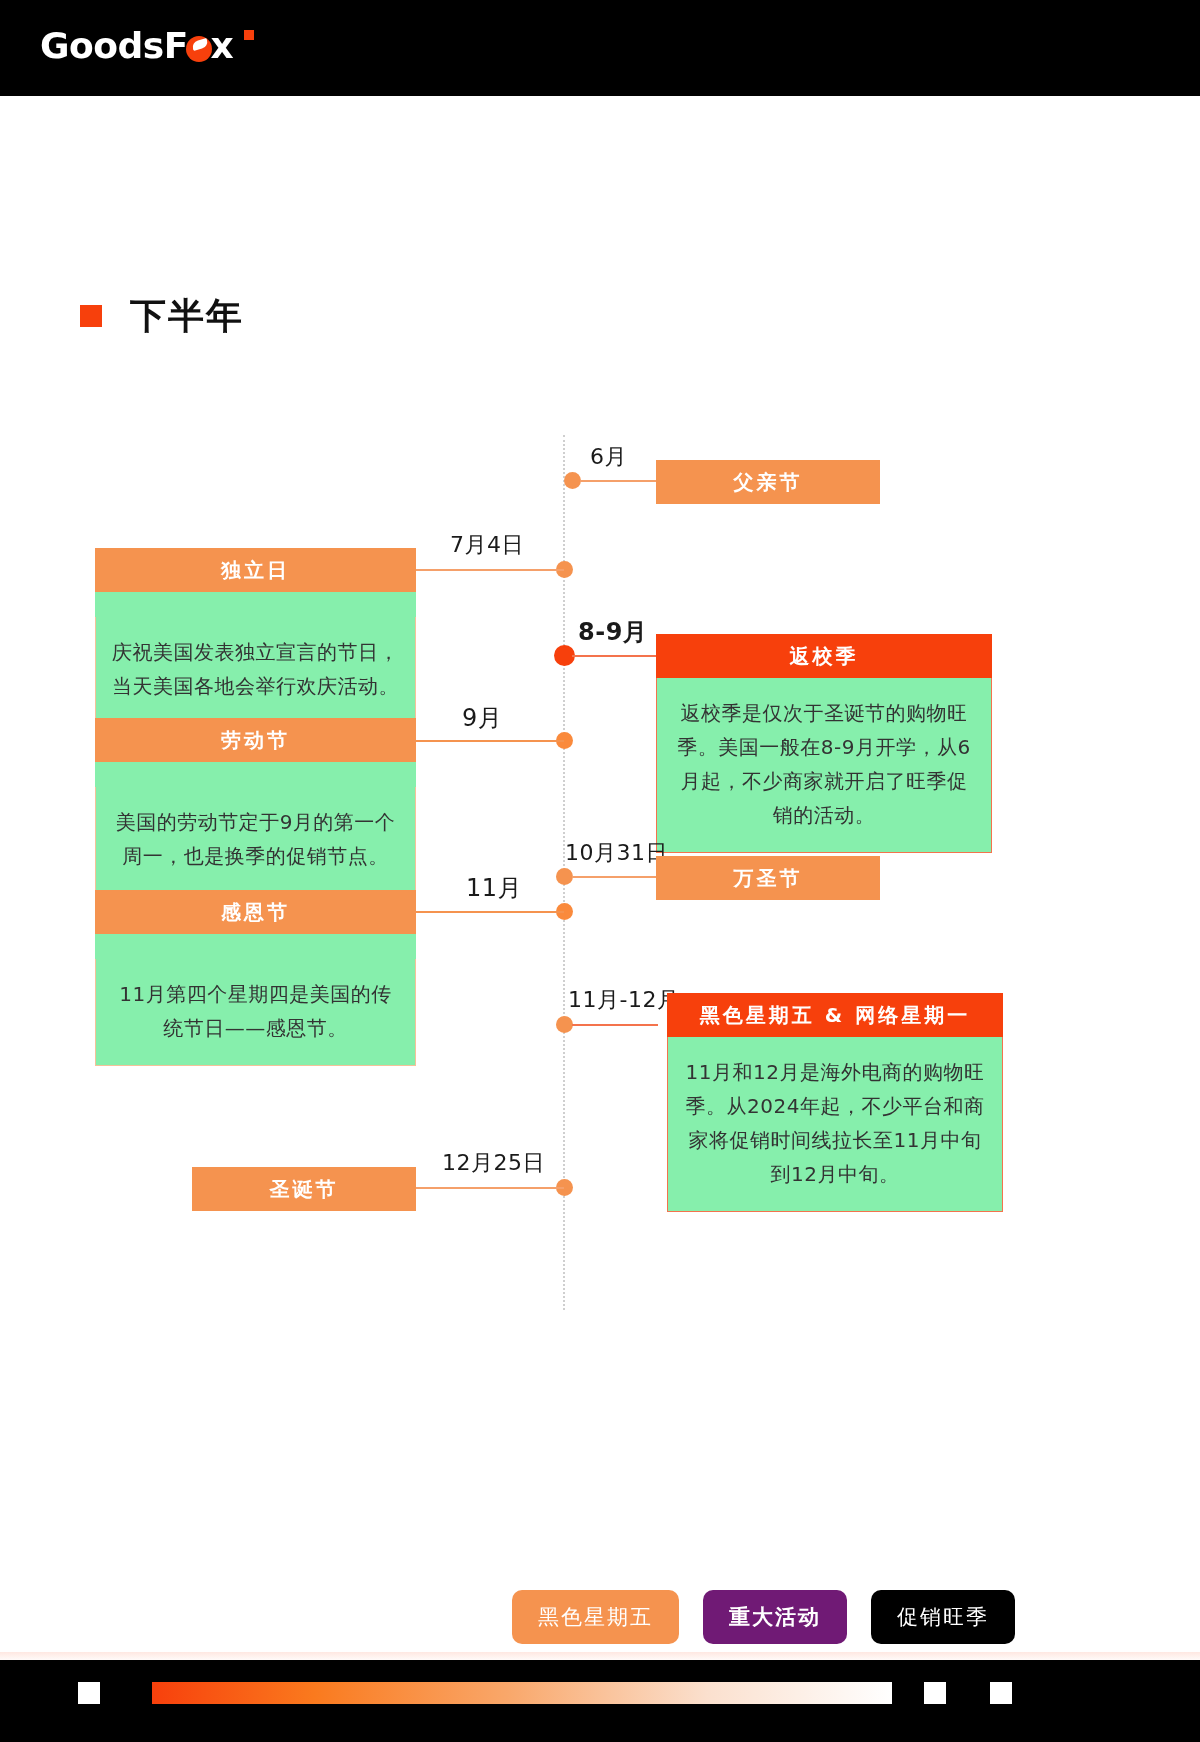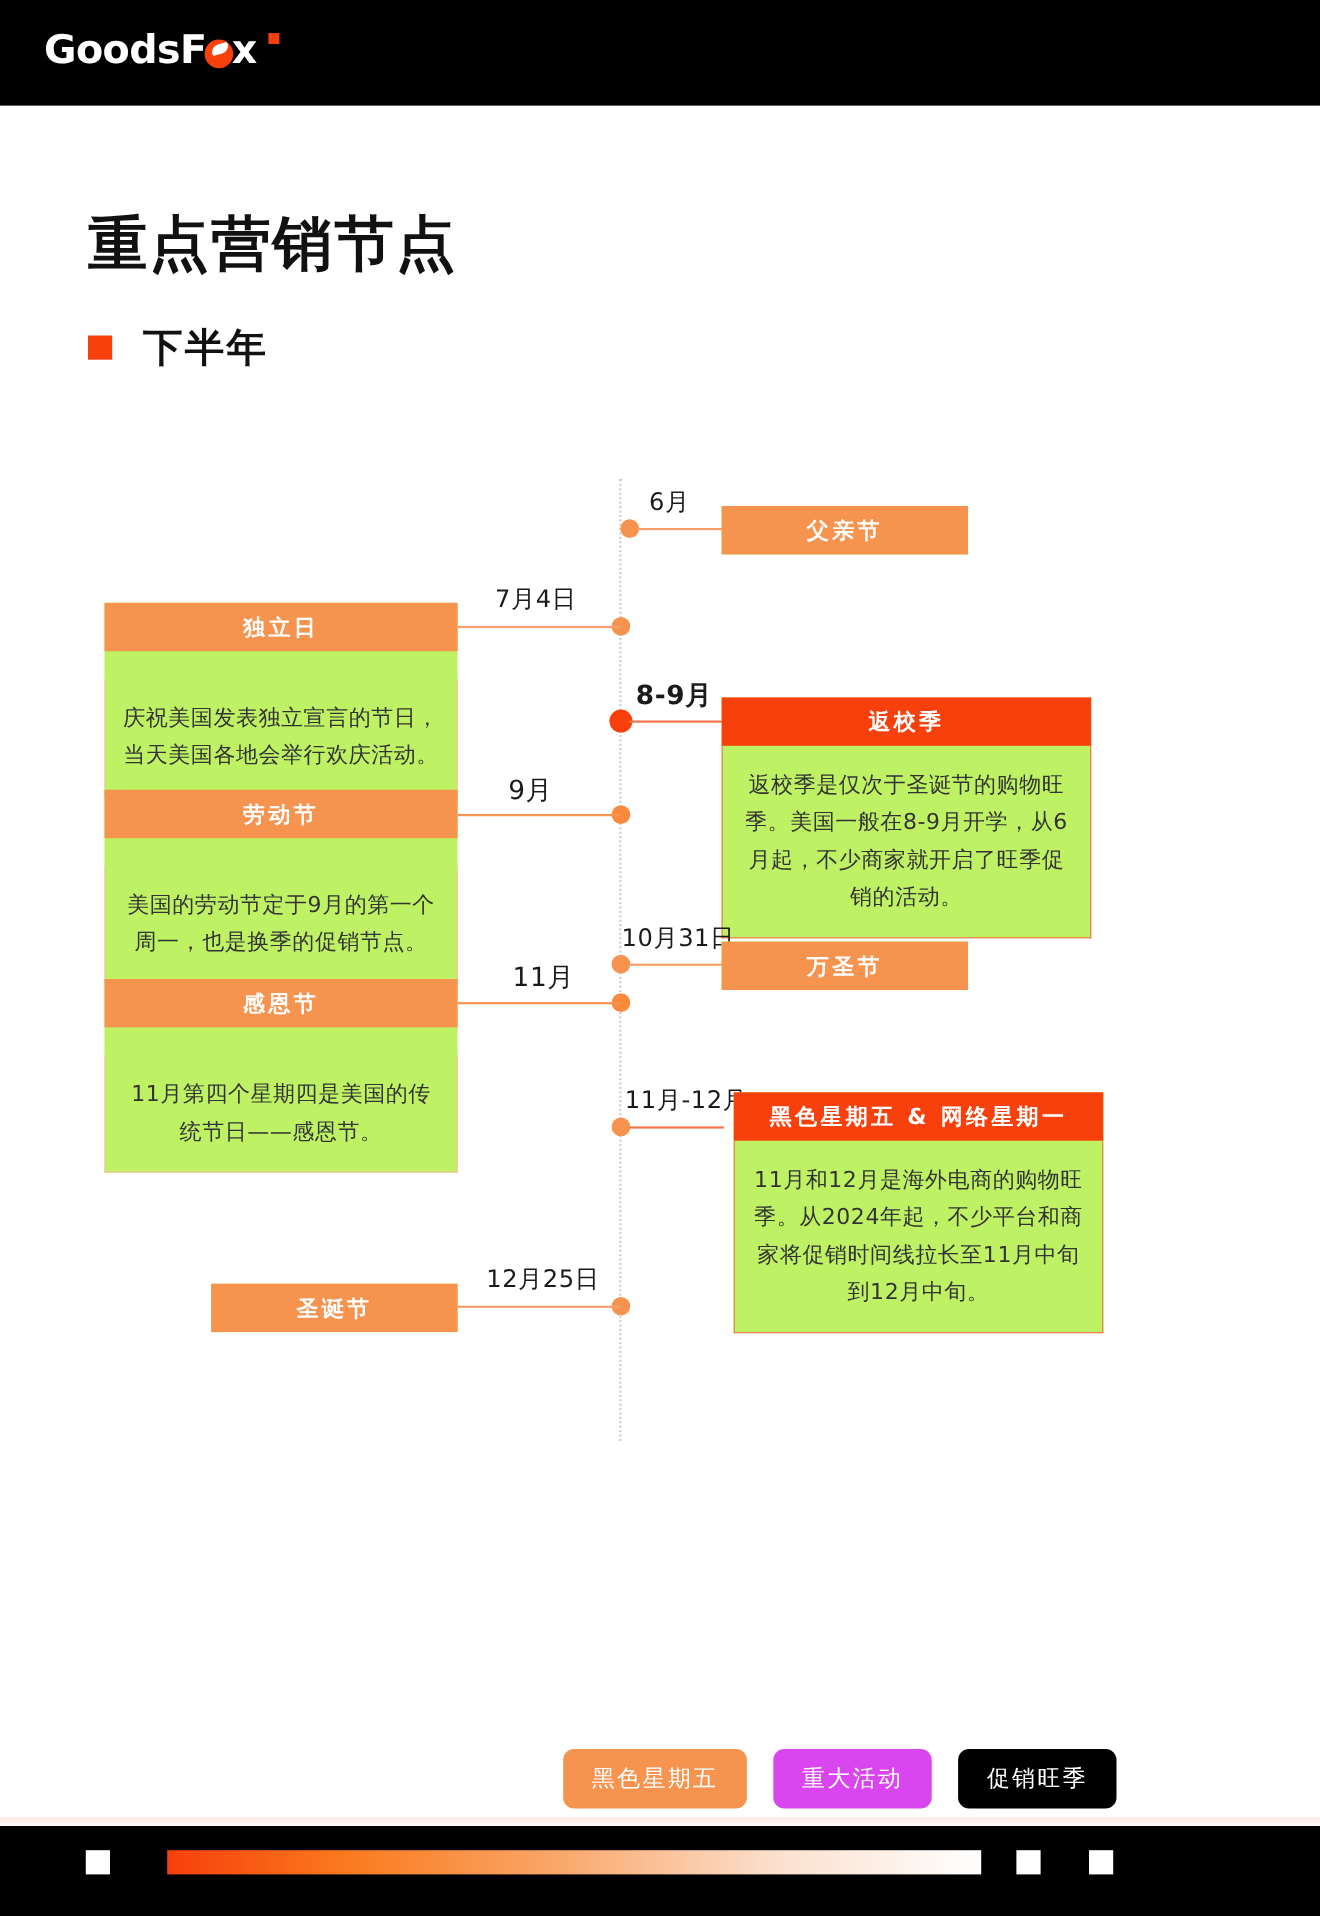--- a/index.html
+++ b/index.html
@@ -141,21 +141,21 @@
     font-size: 22px;
     color: #1a1a1a;
     font-weight: 400;
     white-space: nowrap;
     letter-spacing: 0.5px;
   }
 
   
   .card {
     position: absolute;
-    background: #bef264;
+    background: #86efac;
   }
   .card-header {
     text-align: center;
     color: #ffffff;
     font-size: 20px;
     font-weight: 700;
     letter-spacing: 3px;
     line-height: 44px;
     height: 44px;
     overflow: hidden;
@@ -193,21 +193,21 @@
     border-radius: 10px;
     color: #ffffff;
     font-size: 21px;
     font-weight: 500;
     letter-spacing: 2px;
     padding: 14px 26px;
     line-height: 26px;
     white-space: nowrap;
   }
   .pill-1 { background: #F5934F; }
-  .pill-2 { background: #d946ef; }
+  .pill-2 { background: #701a75; font-weight: bold; }
   .pill-3 { background: #000000; }
 
   
   .bottombar {
     position: absolute;
     left: 0;
     top: 1660px;
     width: 1200px;
     height: 82px;
     background: #000000;
@@ -246,21 +246,20 @@
 
   <div class="topbar">
     <div class="logo">
       <span class="logo-text">GoodsFox</span>
       <span class="logo-fox-o"></span>
       <span class="logo-fox-tail"></span>
       <span class="logo-tm"></span>
     </div>
   </div>
 
-  <div class="title">重点营销节点</div>
   <div class="subtitle-row">
     <span class="subtitle-bullet"></span>
     <span class="subtitle-text">下半年</span>
   </div>
 
   <div class="timeline-area">
     <div class="spine"></div>
 
     <div class="node" style="left:0;top:0;">
       <span class="date-label" style="left:590px;top:22px;">6月</span>

